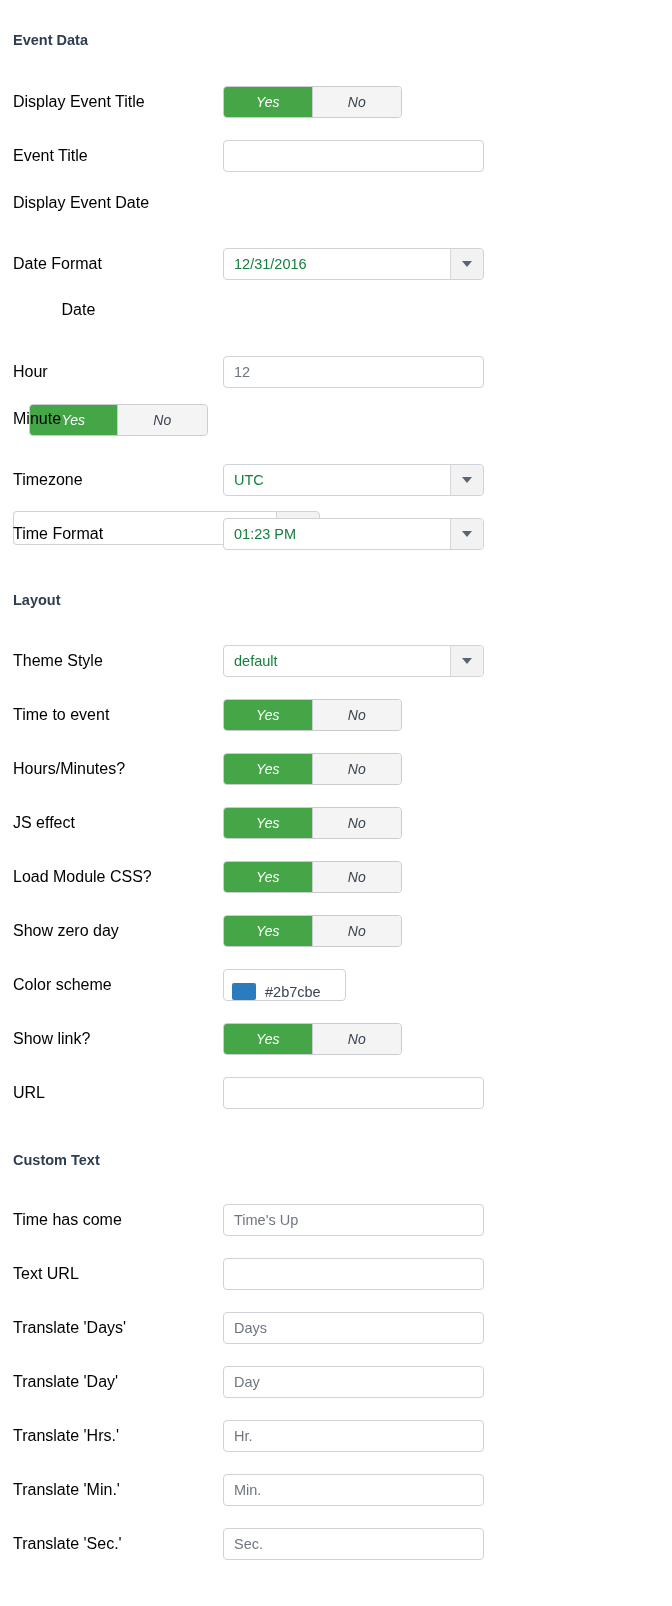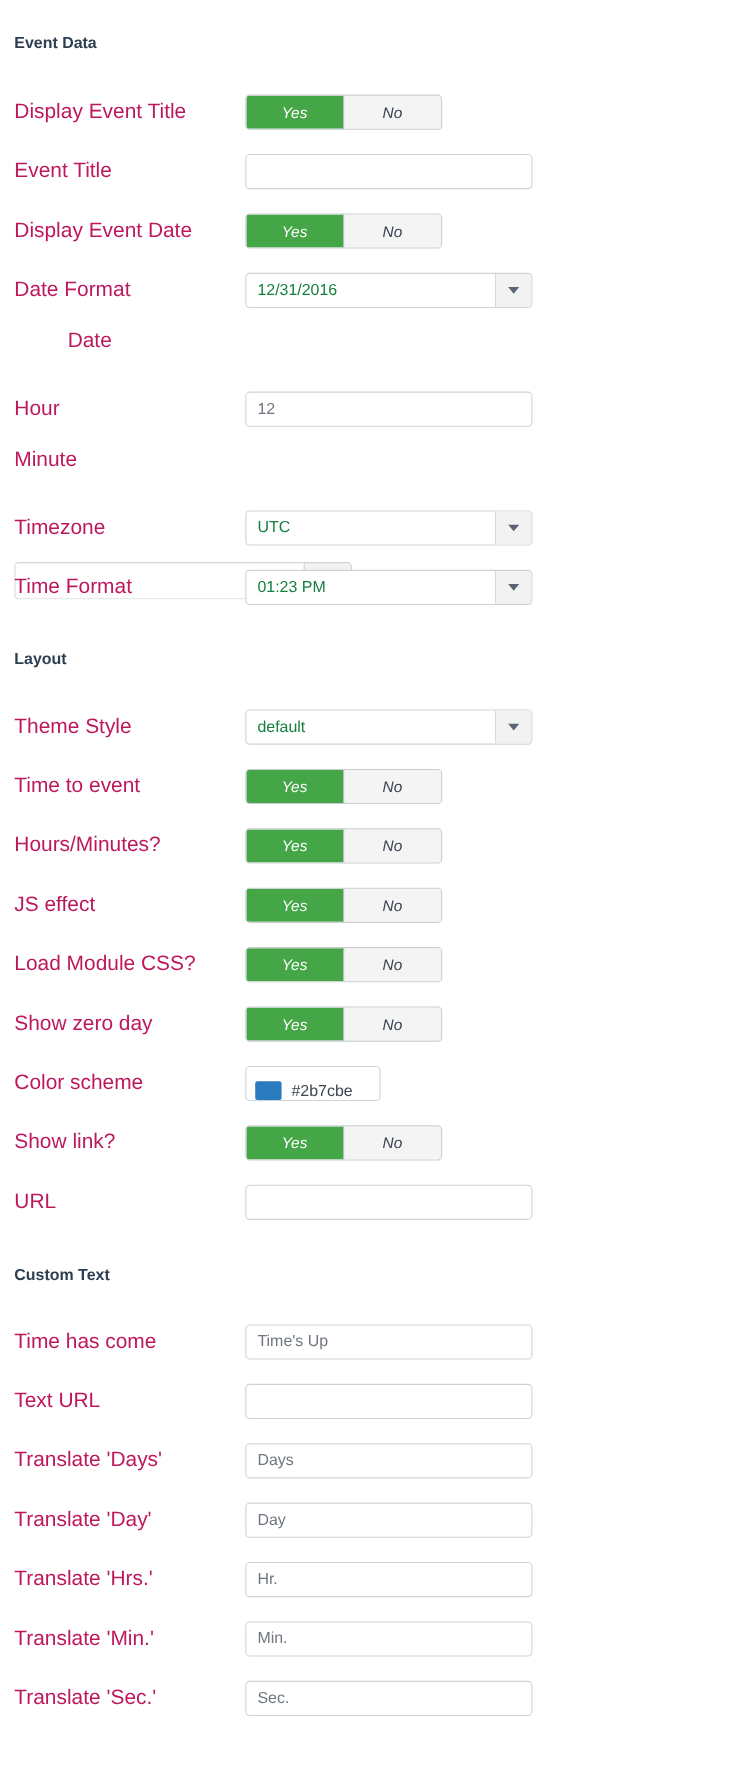--- a/index.html
+++ b/index.html
@@ -29,22 +29,22 @@
   
   .row {
     position: relative;
     display: flex;
     align-items: center;
     padding-left: 13px;
   }
   .row-label {
     width: 210px;
     flex: 0 0 210px;
-    font-size: 19px;
-    color: #be185d;
+    font-size: 16px;
+    color: #000000;
     line-height: 18px;
   }
   .row-control {
     flex: 1 1 auto;
     display: flex;
     align-items: center;
   }
   
   .toggle {
     display: inline-flex;
@@ -197,21 +197,21 @@
     </div>
   </div>
 
   <div class="row" style="position:absolute; left:0; top:140px;">
     <div class="row-label">Event Title</div>
     <div class="row-control">
       <input class="text-input" type="text" value="" style="">
     </div>
   </div>
 
-  <div class="row" style="position:absolute; left:0; top:194px;">
+  <div class="row" style="position:absolute; left:0; top:194px;flex-direction:column;">
     <div class="row-label">Display Event Date</div>
     <div class="row-control">
       <div class="toggle">
         <div class="seg on" style="background: rgb(69, 166, 72);">Yes</div>
         <div class="seg off">No</div>
       </div>
     </div>
   </div>
 
   <div class="row" style="position:absolute; left:0; top:248px;">

